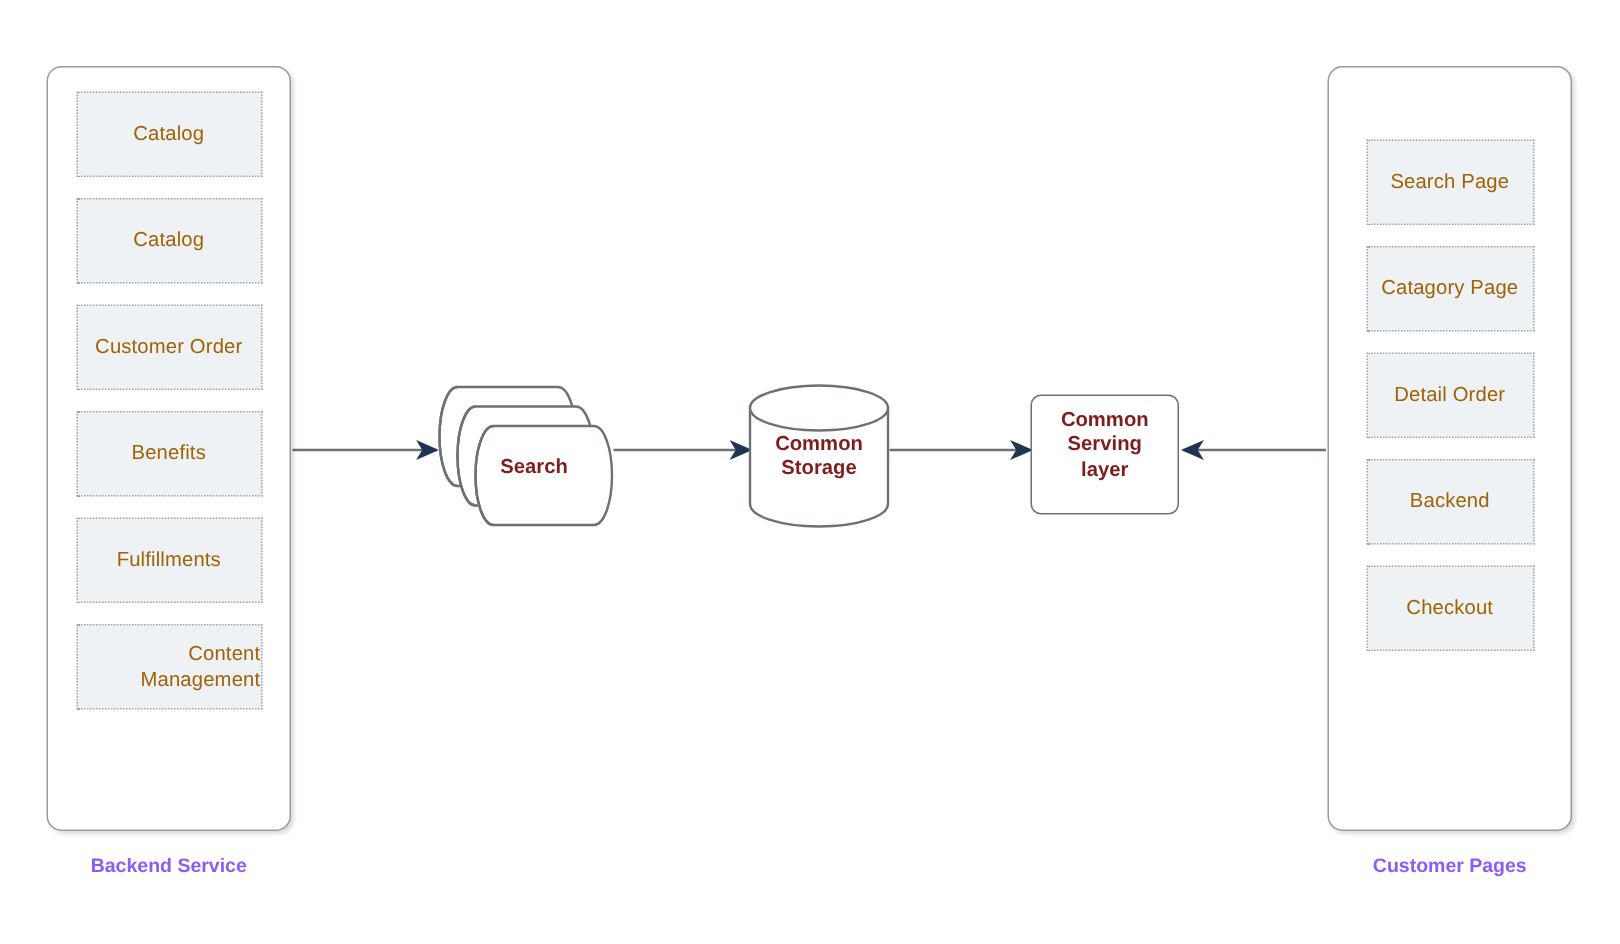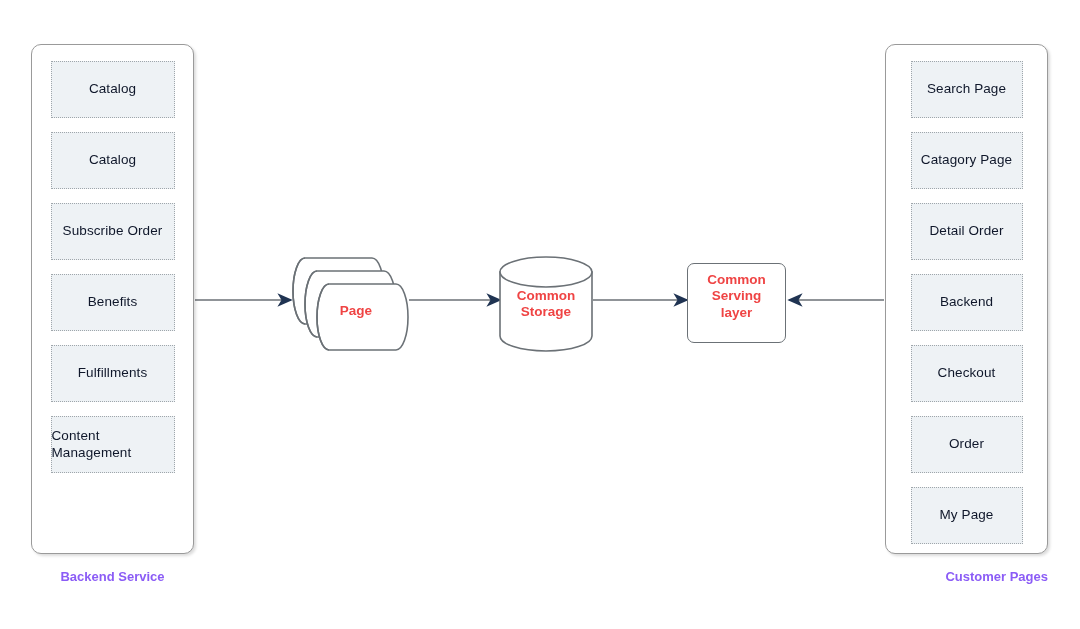--- a/index.html
+++ b/index.html
@@ -47,67 +47,67 @@
     left: 50%;
     transform: translateX(-50%);
     width: 124px;
     height: 57px;
     box-sizing: border-box;
     border: 1.5px dotted #9fa6ab;
     background: #eef2f5;
     display: flex;
     align-items: center;
     justify-content: center;
-    text-align: left;
+    text-align: right;
     font-size: 13.5px;
-    color: #0f172a;
+    color: #a16207;
     line-height: 1.22;
     letter-spacing: 0.1px;
   }
   #customer-group .svc {
     width: 112px;
+    margin-top: 32px;
   }
 
   
   .group-caption {
     position: absolute;
     font-size: 13px;
     font-weight: bold;
     color: #8b5cf6;
     text-align: center;
     white-space: nowrap;
   }
   #backend-caption {
     left: 31px;
     top: 569px;
     width: 163px;
   }
   #customer-caption {
     left: 885px;
     top: 569px;
     width: 163px;
-    text-align: right;
   }
 
   
   #stage {
     position: absolute;
     left: 0;
     top: 0;
     width: 1080px;
     height: 629px;
     pointer-events: none;
   }
 
   
   .node-label {
     position: absolute;
     font-size: 13.5px;
     font-weight: bold;
-    color: #ef4444;
+    color: #7f1d1d;
     text-align: center;
     line-height: 1.22;
     white-space: pre-line;
   }
   #queue-label {
     left: 310px;
     top: 303px;
     width: 92px;
   }
   #storage-label {
@@ -179,42 +179,40 @@
     </g>
 
     <g>
       <line x1="884" y1="300" x2="789" y2="300" stroke="#6b7176" stroke-width="1.7" marker-end="url(#arrowL)"></line>
     </g>
   </svg>
 
   <div class="group-box" id="backend-group">
     <div class="svc" style="top:16px">Catalog</div>
     <div class="svc" style="top:87px">Catalog</div>
-    <div class="svc" style="top:158px" style2="">Subscribe
+    <div class="svc" style="top:158px" style2="">Customer
 Order</div>
     <div class="svc" style="top:229px">Benefits</div>
     <div class="svc" style="top:300px">Fulfillments</div>
     <div class="svc" style="top:371px">Content
 Management</div>
   </div>
   <div class="group-caption" id="backend-caption">Backend Service</div>
 
   <div class="group-box" id="customer-group">
     <div class="svc" style="top:16px">Search Page</div>
     <div class="svc" style="top:87px">Catagory Page</div>
     <div class="svc" style="top:158px">Detail Order</div>
     <div class="svc" style="top:229px">Backend</div>
     <div class="svc" style="top:300px">Checkout</div>
-    <div class="svc" style="top:371px">Order</div>
-    <div class="svc" style="top:442px">My Page</div>
   </div>
   <div class="group-caption" id="customer-caption">Customer Pages</div>
 
   <div id="serving-rect"></div>
 
-  <div class="node-label" id="queue-label">Page</div>
+  <div class="node-label" id="queue-label">Search</div>
   <div class="node-label" id="storage-label">Common
 Storage</div>
   <div class="node-label" id="serving-label">Common
 Serving
 layer</div>
 
 </div>
 
 </body></html>

